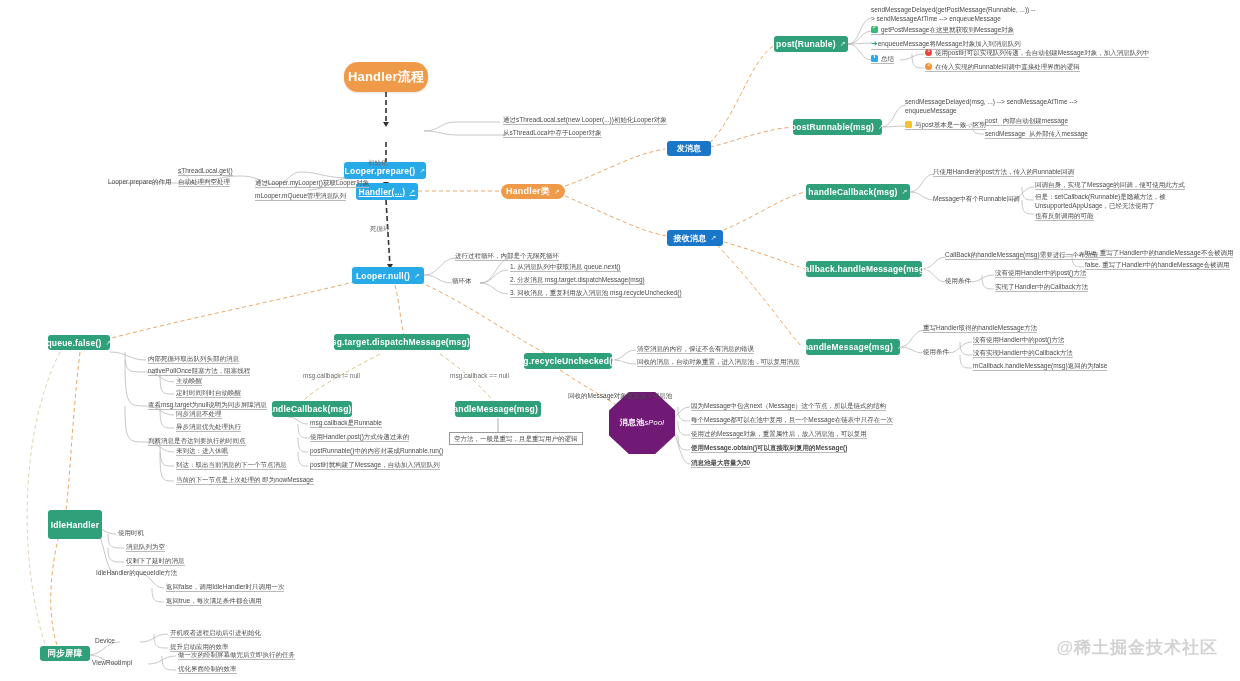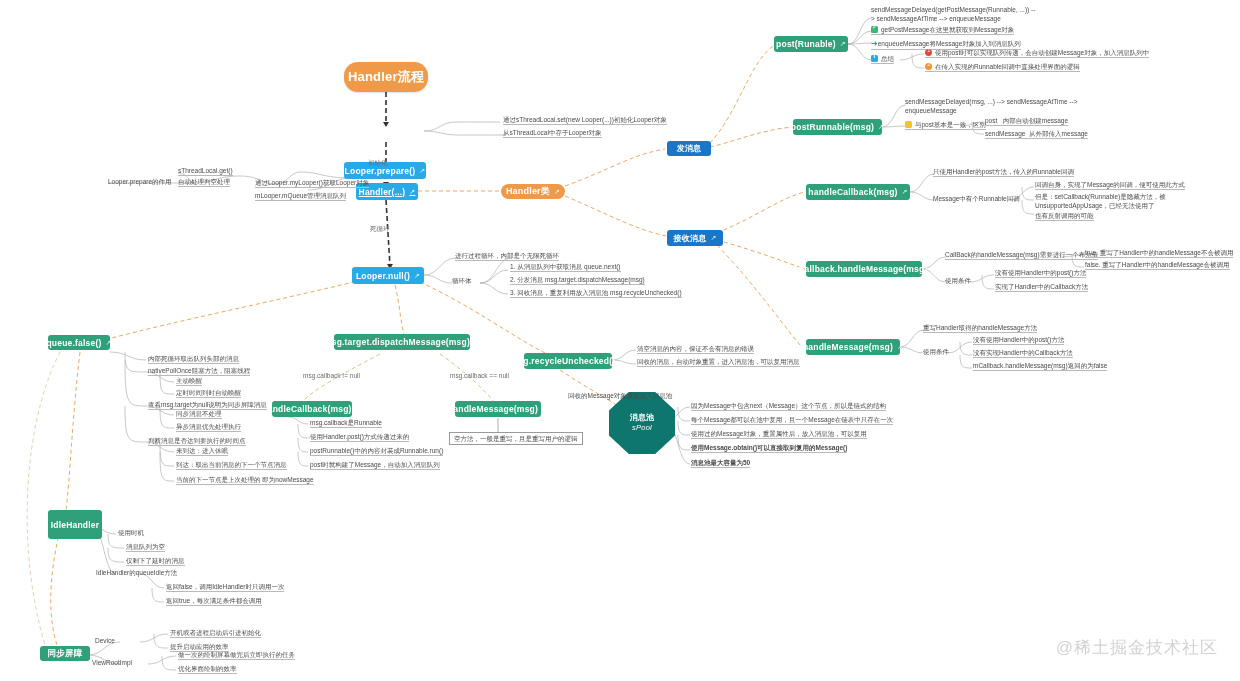--- a/index.html
+++ b/index.html
@@ -18,23 +18,23 @@
     font-weight:bold;color:#ffffff;white-space:nowrap;
     letter-spacing:.2px;
   }
   .n-root{background:#ef9a48;border-radius:14px;font-size:13px;padding:0 12px;
           box-shadow:0 1px 2px rgba(0,0,0,.12);}
   .n-orange{background:#ef9a48;border-radius:11px;font-size:9px;padding:0 9px;}
   .n-blue{background:#28a9e8;border-radius:3px;font-size:8.5px;padding:0 7px;}
   .n-blue-d{background:#1976c8;border-radius:3px;font-size:8px;padding:0 7px;}
   .n-green{background:#2fa07a;border-radius:3px;font-size:8.5px;padding:6px 7px;}
   .n-poly{
-    background:#0f766e;width:66px;height:62px;font-size:8px;
+    background:#701a75;width:66px;height:62px;font-size:8px;
     clip-path:polygon(30% 0,70% 0,100% 30%,100% 70%,70% 100%,30% 100%,0 70%,0 30%);
-    flex-direction:column;line-height:1.35;
+    flex-direction:row;line-height:1.35;
   }
   .n-poly .sub{font-style:italic;font-weight:normal;font-size:7.5px;}
   .expand{font-size:7px;margin-left:4px;opacity:.92;font-weight:normal;}
 
   
   .leaf{
     position:absolute;font-size:6.5px;color:#4a4a4a;white-space:nowrap;
     line-height:1.15;padding-bottom:1px;
   }
   .leaf.ul{border-bottom:1px solid #b9b9b9;}
@@ -55,21 +55,21 @@
        font-size:6px;color:#fff;font-weight:bold;}
   .ico-warn{background:#f5c330;}
   .dot{display:inline-block;width:7px;height:7px;border-radius:50%;
        margin-right:3px;vertical-align:-1px;position:relative;}
   .dot-red{background:#e8453c;}
   .dot-red:after{content:"1";position:absolute;left:2.2px;top:-2.2px;font-size:5.5px;color:#fff;}
   .dot-org{background:#f5922f;}
   .dot-org:after{content:"2";position:absolute;left:2.2px;top:-2.2px;font-size:5.5px;color:#fff;}
 
   .watermark{position:absolute;right:22px;bottom:22px;font-size:17px;
-    color:#d2d2d2;font-weight:normal;letter-spacing:1px;}
+    color:#d2d2d2;font-weight:bold;letter-spacing:1px;}
 </style>
 </head>
 <body>
 
 <div id="canvas">
 
   <svg id="edges" viewBox="0 0 1240 681">
 
     <path d="M386,92 L386,125" stroke="#333" stroke-width="1.6" fill="none" stroke-dasharray="5,3"></path>
     <path d="M386,127 l-3,-5 h6 z" fill="#333"></path>

